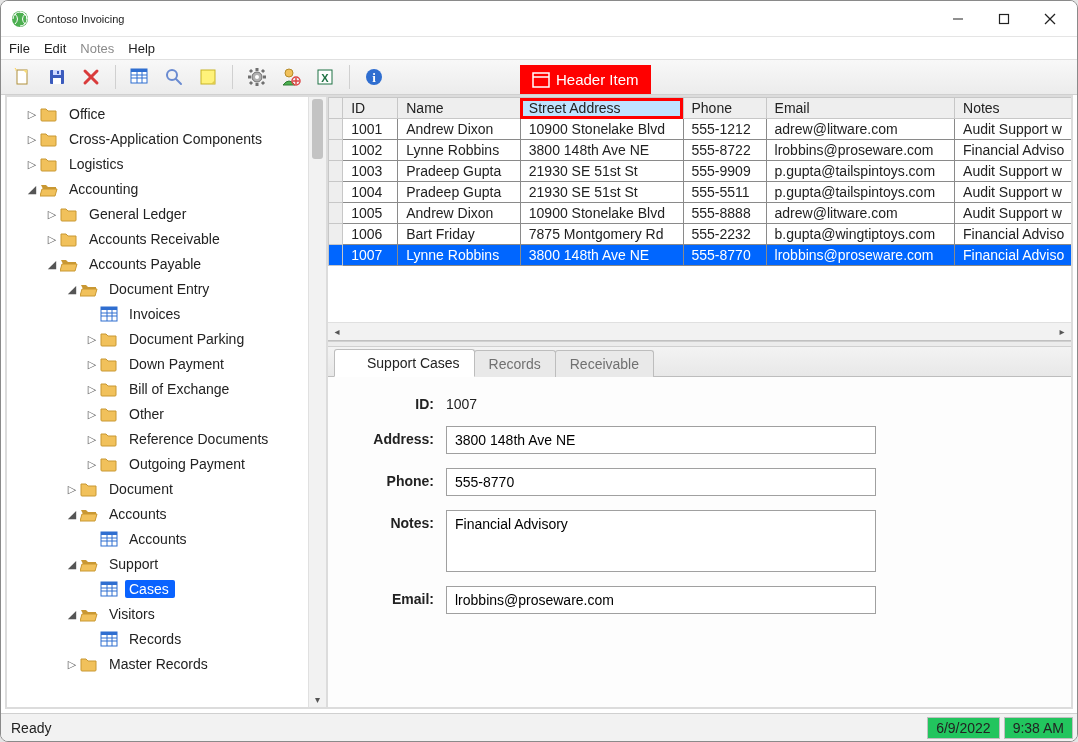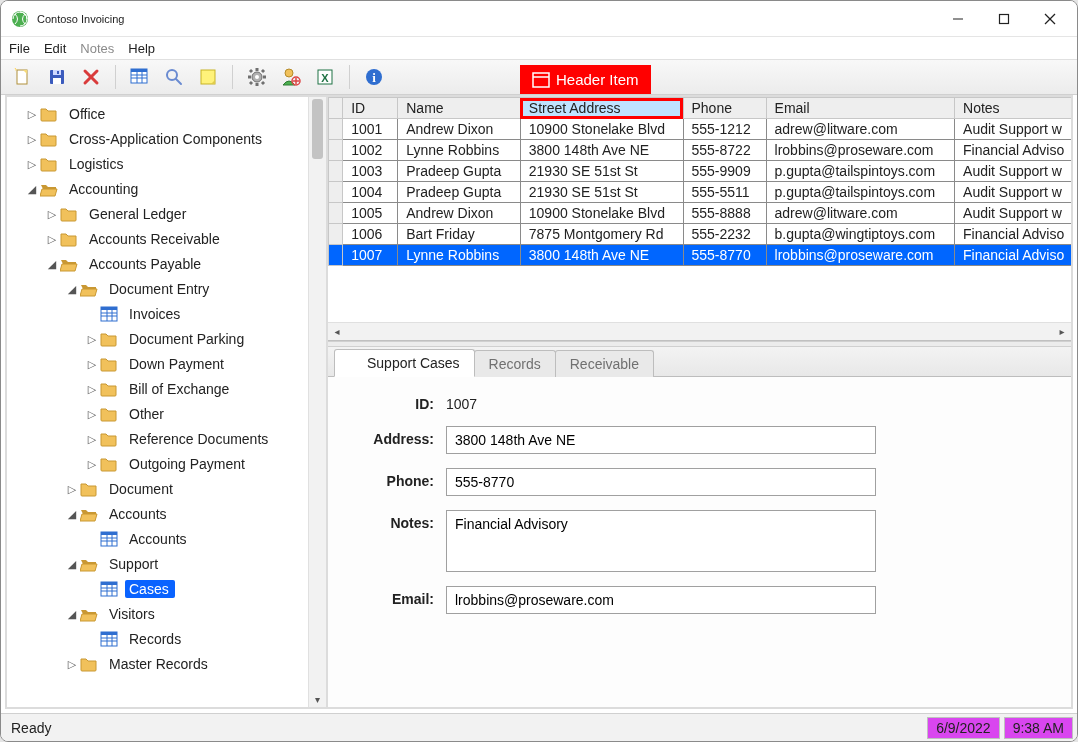--- a/index.html
+++ b/index.html
@@ -365,21 +365,21 @@
     display:flex;
     align-items:center;
     padding: 0 4px;
     border-top: 1px solid #d0d0d0;
     background: #f2f2f2;
     font-size: 14px;
   }
   .statusbar .st-text { flex:1; padding-left: 6px; }
   .statusbar .st-box {
     border: 1px solid #c0c0c0;
-    background:#d946ef;
+    background:#22c55e;
     padding: 2px 8px;
     margin-left: 4px;
   }
 </style>
 </head>
 <body>
 
 <svg width="0" height="0" style="position:absolute">
   <defs>
     <g id="ico-folder">

